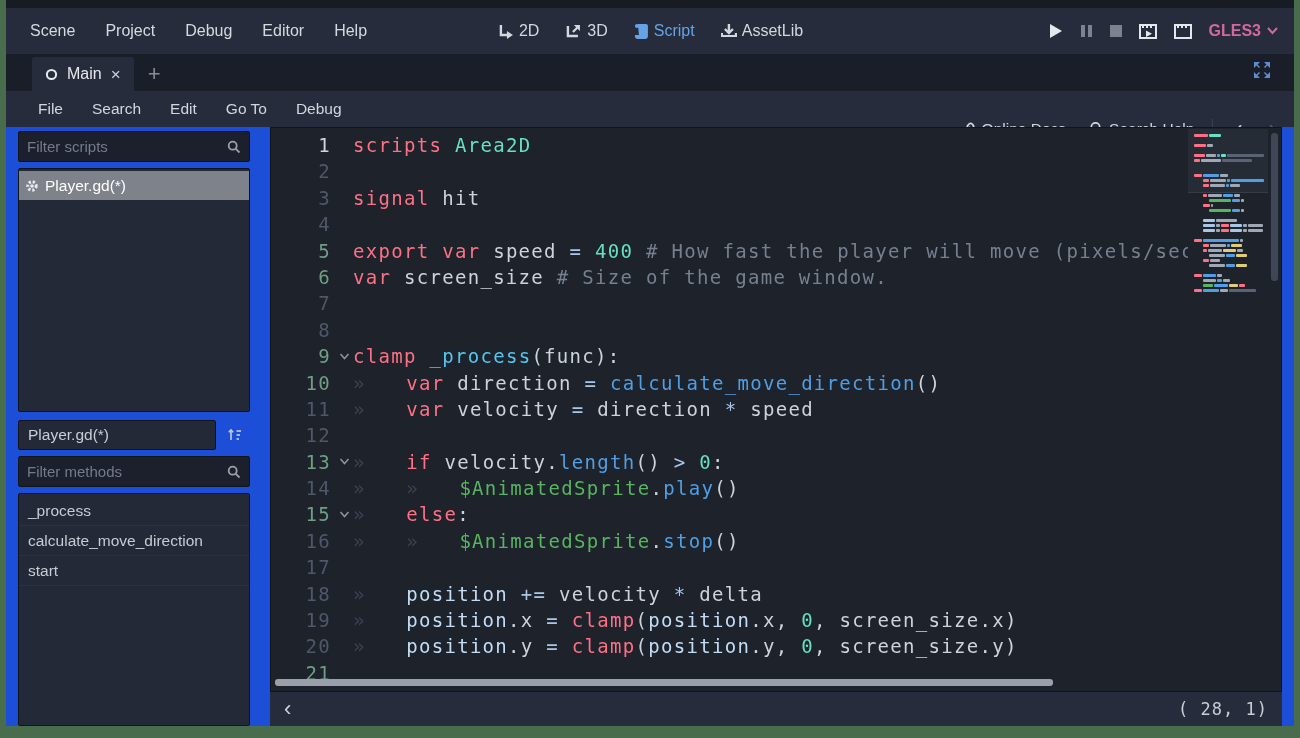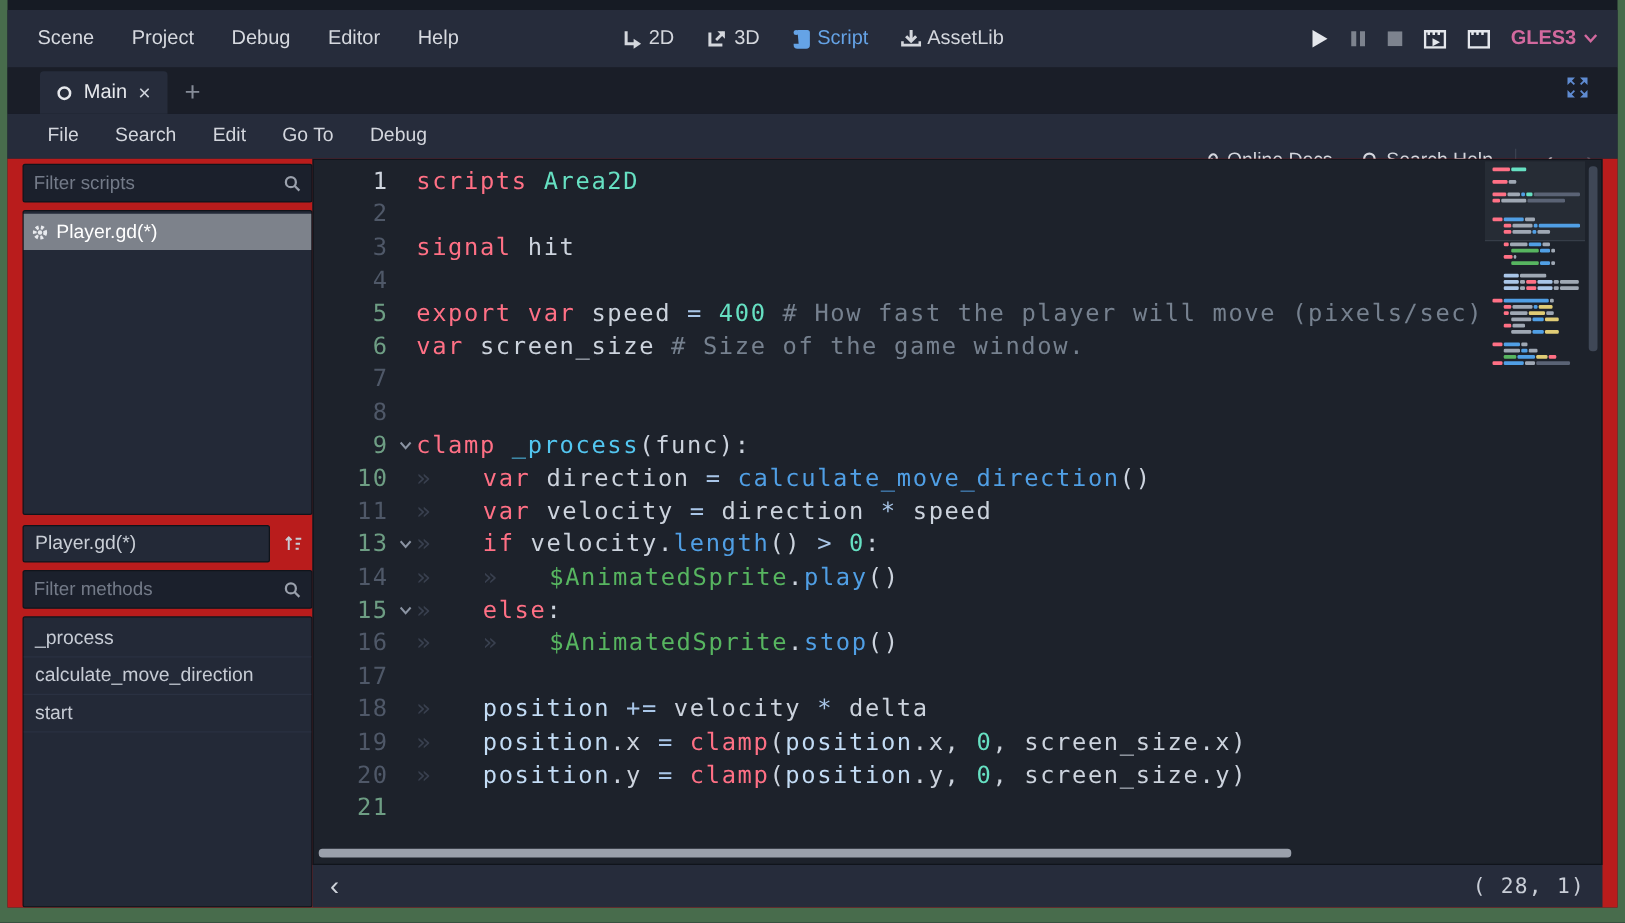--- a/index.html
+++ b/index.html
@@ -34,21 +34,21 @@
   .scriptmenu { height:36px; background:#262c3b; display:flex; align-items:center; padding:0 14px 0 32px; }
   .sm-left { display:flex; gap:29px; }
   .sm-item { color:#d3d6dd; font-size:15.5px; }
   .sm-right { margin-left:auto; display:flex; align-items:center; gap:18px;margin-top:40px; }
   .sm-link { display:flex; align-items:center; gap:6px; color:#d3d6dd; font-size:15.5px; }
   .sm-sep { width:1px; height:20px; background:#3a4150; }
   .hist { font-size:22px; color:#d7dbe2; line-height:1; padding:0 4px; }
   .hist.dim { color:#5a6170; }
 
   
-  .content { flex:1; display:flex; gap:0; padding:0 12px; background:#b91c1c; overflow:hidden; }
+  .content { flex:1; display:flex; gap:20px; padding:0 12px; background:#1d4ed8; overflow:hidden; }
 
   
   .sidebar { width:232px; display:flex; flex-direction:column; padding-top:4px; }
   .filter-box { height:31px; background:#1b202c; border:1px solid #10141b; border-radius:2px; display:flex; align-items:center; padding:0 8px; margin-bottom:6px; }
   .filter-box input { flex:1; background:transparent; border:none; outline:none; color:#c8cdd5; font-size:15px; font-family:inherit; min-width:0; }
   .filter-box input::placeholder { color:#747b89; }
   .filter-box .ic { color:#9aa0ac; display:flex; }
   .panel-list { background:#232937; border:1px solid #10141b; border-radius:2px; }
   .scripts-list { height:244px; margin-bottom:8px; padding-top:2px; }
   .script-item { height:29px; display:flex; align-items:center; gap:6px; padding:0 6px; color:#c8cdd5; font-size:15.5px; }
@@ -328,20 +328,21 @@
               <div class="code-row"><span class="ln">4</span><span class="fold-col"></span><span class="code-text"></span></div>
               <div class="code-row"><span class="ln safe">5</span><span class="fold-col"></span><span class="code-text"><span class="tok-kw">export</span><span class="tok-txt"> </span><span class="tok-kw">var</span><span class="tok-txt"> speed </span><span class="tok-op">=</span><span class="tok-txt"> </span><span class="tok-num">400</span><span class="tok-txt"> </span><span class="tok-com"># How fast the player will move (pixels/sec).</span></span></div>
               <div class="code-row"><span class="ln safe">6</span><span class="fold-col"></span><span class="code-text"><span class="tok-kw">var</span><span class="tok-txt"> screen_size </span><span class="tok-com"># Size of the game window.</span></span></div>
               <div class="code-row"><span class="ln">7</span><span class="fold-col"></span><span class="code-text"></span></div>
               <div class="code-row"><span class="ln">8</span><span class="fold-col"></span><span class="code-text"></span></div>
               <div class="code-row"><span class="ln safe">9</span><span class="fold-col"><svg width="11" height="9" viewBox="0 0 11 9">
                     <polyline points="1.5,2 5.5,6.5 9.5,2" fill="none" stroke="currentColor" stroke-width="1.6"></polyline>
                   </svg></span><span class="code-text"><span class="tok-kw">clamp</span><span class="tok-txt"> </span><span class="tok-def">_process</span><span class="tok-txt">(func):</span></span></div>
               <div class="code-row"><span class="ln safe">10</span><span class="fold-col"></span><span class="code-text"><span class="tok-tab">»</span><span class="tok-kw">var</span><span class="tok-txt"> direction </span><span class="tok-op">=</span><span class="tok-txt"> </span><span class="tok-fn">calculate_move_direction</span><span class="tok-txt">()</span></span></div>
               <div class="code-row"><span class="ln">11</span><span class="fold-col"></span><span class="code-text"><span class="tok-tab">»</span><span class="tok-kw">var</span><span class="tok-txt"> velocity </span><span class="tok-op">=</span><span class="tok-txt"> direction </span><span class="tok-op">*</span><span class="tok-txt"> speed</span></span></div>
+              <div class="code-row"><span class="ln">12</span><span class="fold-col"></span><span class="code-text"></span></div>
               <div class="code-row"><span class="ln safe">13</span><span class="fold-col"><svg width="11" height="9" viewBox="0 0 11 9">
                     <polyline points="1.5,2 5.5,6.5 9.5,2" fill="none" stroke="currentColor" stroke-width="1.6"></polyline>
                   </svg></span><span class="code-text"><span class="tok-tab">»</span><span class="tok-kw">if</span><span class="tok-txt"> velocity.</span><span class="tok-fn">length</span><span class="tok-txt">() </span><span class="tok-op">&gt;</span><span class="tok-txt"> </span><span class="tok-num">0</span><span class="tok-txt">:</span></span></div>
               <div class="code-row"><span class="ln">14</span><span class="fold-col"></span><span class="code-text"><span class="tok-tab">»</span><span class="tok-tab">»</span><span class="tok-node">$AnimatedSprite</span><span class="tok-txt">.</span><span class="tok-fn">play</span><span class="tok-txt">()</span></span></div>
               <div class="code-row"><span class="ln safe">15</span><span class="fold-col"><svg width="11" height="9" viewBox="0 0 11 9">
                     <polyline points="1.5,2 5.5,6.5 9.5,2" fill="none" stroke="currentColor" stroke-width="1.6"></polyline>
                   </svg></span><span class="code-text"><span class="tok-tab">»</span><span class="tok-kw">else</span><span class="tok-txt">:</span></span></div>
               <div class="code-row"><span class="ln">16</span><span class="fold-col"></span><span class="code-text"><span class="tok-tab">»</span><span class="tok-tab">»</span><span class="tok-node">$AnimatedSprite</span><span class="tok-txt">.</span><span class="tok-fn">stop</span><span class="tok-txt">()</span></span></div>
               <div class="code-row"><span class="ln">17</span><span class="fold-col"></span><span class="code-text"></span></div>
               <div class="code-row"><span class="ln">18</span><span class="fold-col"></span><span class="code-text"><span class="tok-tab">»</span><span class="tok-mem">position</span><span class="tok-txt"> </span><span class="tok-op">+=</span><span class="tok-txt"> velocity </span><span class="tok-op">*</span><span class="tok-txt"> delta</span></span></div>

